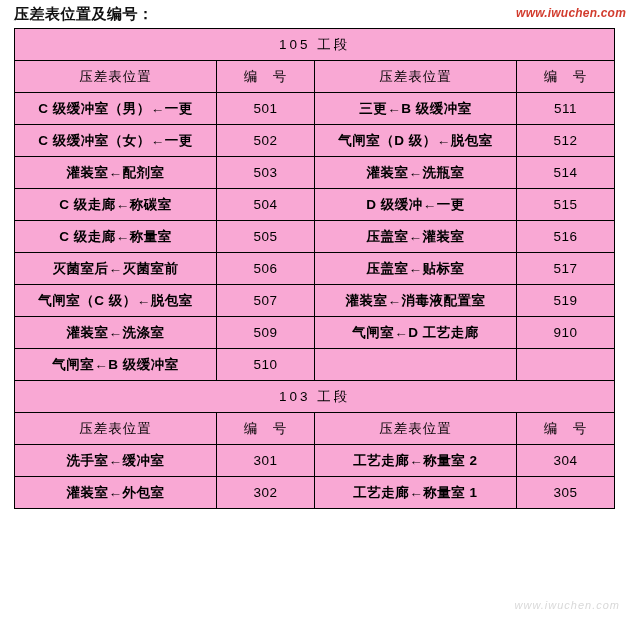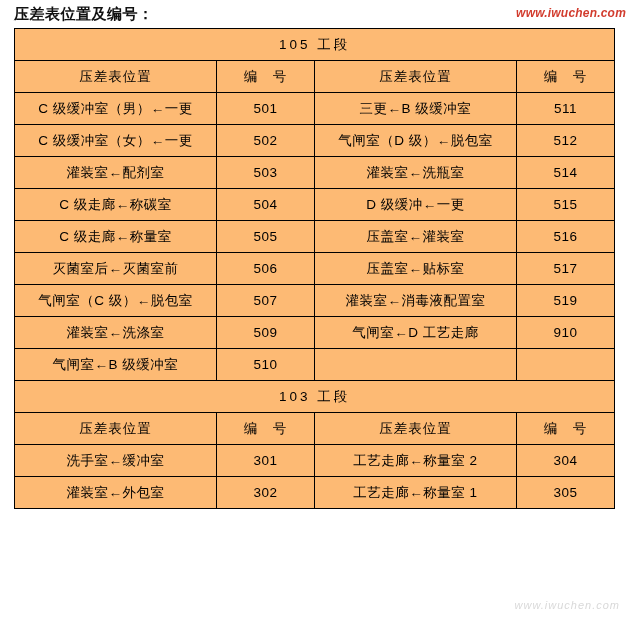--- a/index.html
+++ b/index.html
@@ -45,21 +45,21 @@
   .table-wrap {
     position: absolute;
     left: 14px;
     top: 28px;
     width: 600px;
   }
   table.grid {
     border-collapse: collapse;
     width: 600px;
     table-layout: fixed;
-    background: #fdba74;
+    background: #f9a8d4;
   }
   table.grid td {
     border: 1px solid #000;
     height: 31px;
     text-align: center;
     vertical-align: middle;
     font-size: 13.5px;
     color: #000;
     padding: 0 2px;
     overflow: hidden;
@@ -69,20 +69,21 @@
     font-size: 14px;
     letter-spacing: 3px;
     height: 32px;
   }
   td.header {
     font-size: 13.5px;
     letter-spacing: 1px;
   }
   td.pos {
     letter-spacing: 0.5px;
+    font-weight: bold;
   }
   td.num {
     font-size: 13.5px;
     letter-spacing: 0.5px;
     margin-top: 21px;
   }
   td.blank {
     border: 1px solid #000;
   }
   .col-pos { width: 202px; }

